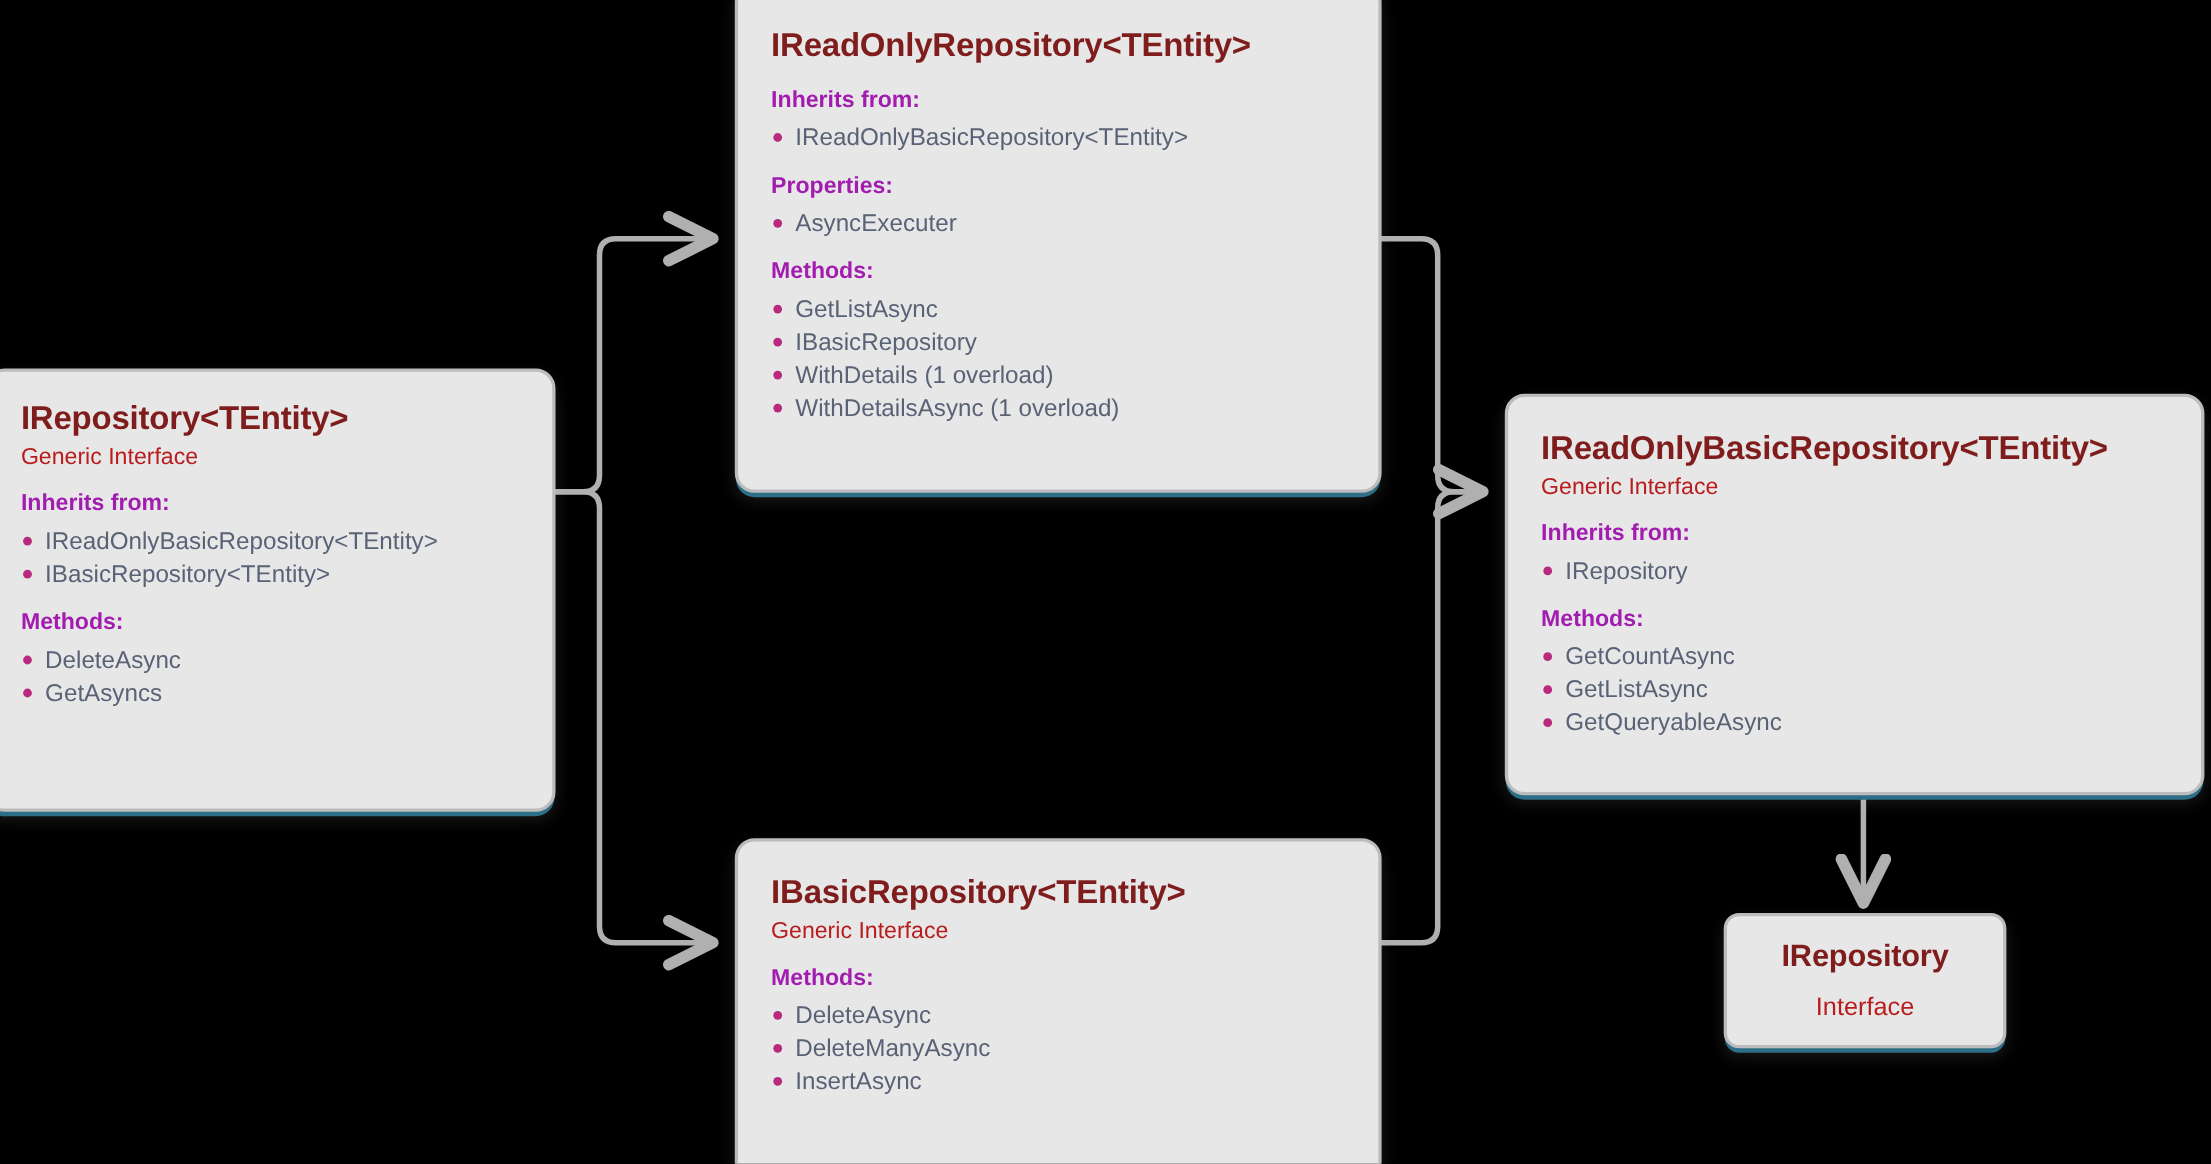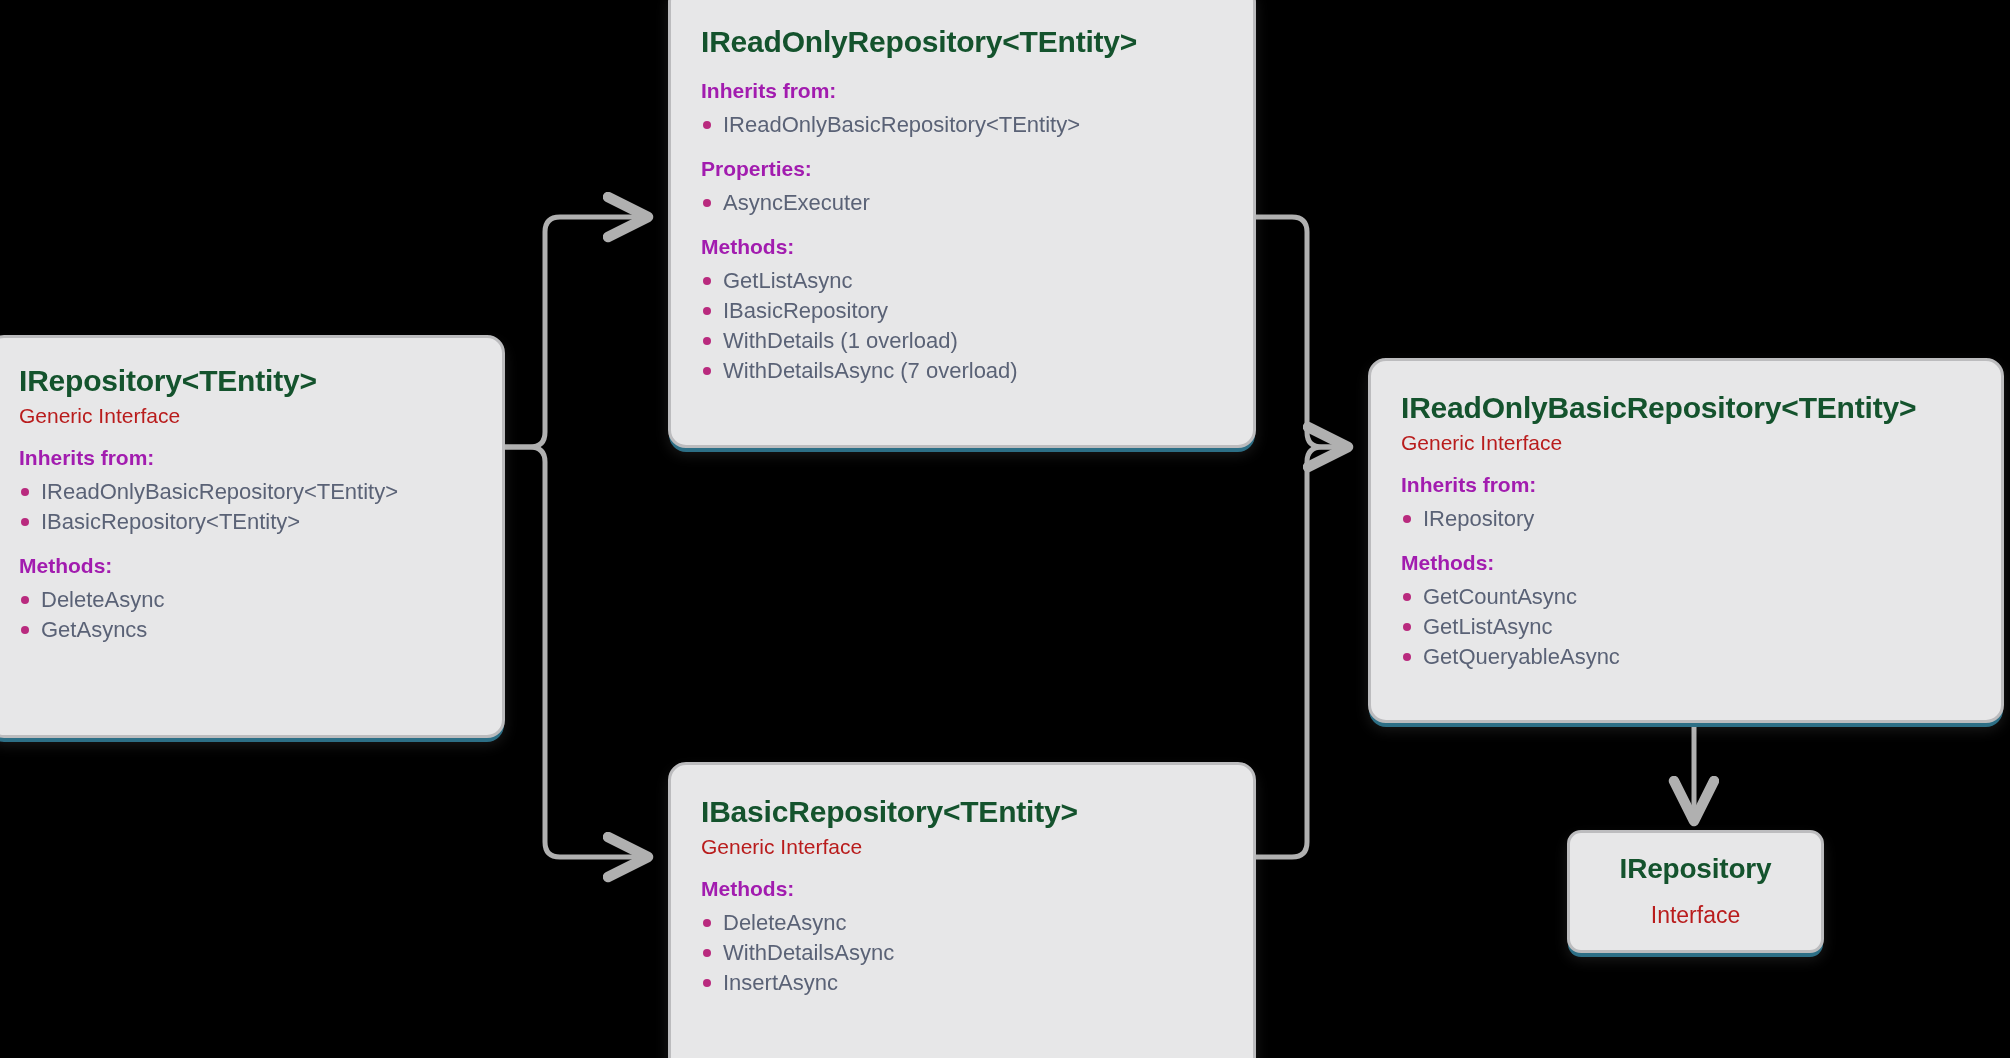--- a/index.html
+++ b/index.html
@@ -18,21 +18,21 @@
     border:3px solid #bcbcbe;
     border-radius:18px;
     box-sizing:border-box;
     box-shadow:0 5px 0 -1px #2d6f86, 0 7px 14px rgba(255,255,255,.10);
   }
   .card-inner{padding:26px 30px 24px 30px;}
 
   .card-title{
     font-size:30px;
     font-weight:bold;
-    color:#14532d;
+    color:#7f1d1d;
     letter-spacing:-0.2px;
     line-height:1.15;
     margin:0 0 4px 0;
     white-space:nowrap;
   }
   .card-sub{
     font-size:21px;
     color:#b91c1c;
     margin:0 0 6px 0;
     line-height:1.25;
@@ -140,36 +140,36 @@
           <li>AsyncExecuter</li>
         </ul>
       </div>
 
       <div class="section">
         <div class="section-head">Methods:</div>
         <ul class="items">
           <li>GetListAsync</li>
           <li>IBasicRepository</li>
           <li>WithDetails (1 overload)</li>
-          <li>WithDetailsAsync (7 overload)</li>
+          <li>WithDetailsAsync (1 overload)</li>
         </ul>
       </div>
     </div>
   </div>
 
   <div class="card" id="card-ibasicrepository">
     <div class="card-inner" style="padding-top:30px;">
       <h2 class="card-title">IBasicRepository&lt;TEntity&gt;</h2>
       <div class="card-sub">Generic Interface</div>
 
       <div class="section">
         <div class="section-head">Methods:</div>
         <ul class="items">
           <li>DeleteAsync</li>
-          <li>WithDetailsAsync</li>
+          <li>DeleteManyAsync</li>
           <li>InsertAsync</li>
         </ul>
       </div>
     </div>
   </div>
 
   <div class="card" id="card-ireadonlybasic">
     <div class="card-inner" style="padding-top:30px;">
       <h2 class="card-title">IReadOnlyBasicRepository&lt;TEntity&gt;</h2>
       <div class="card-sub">Generic Interface</div>

